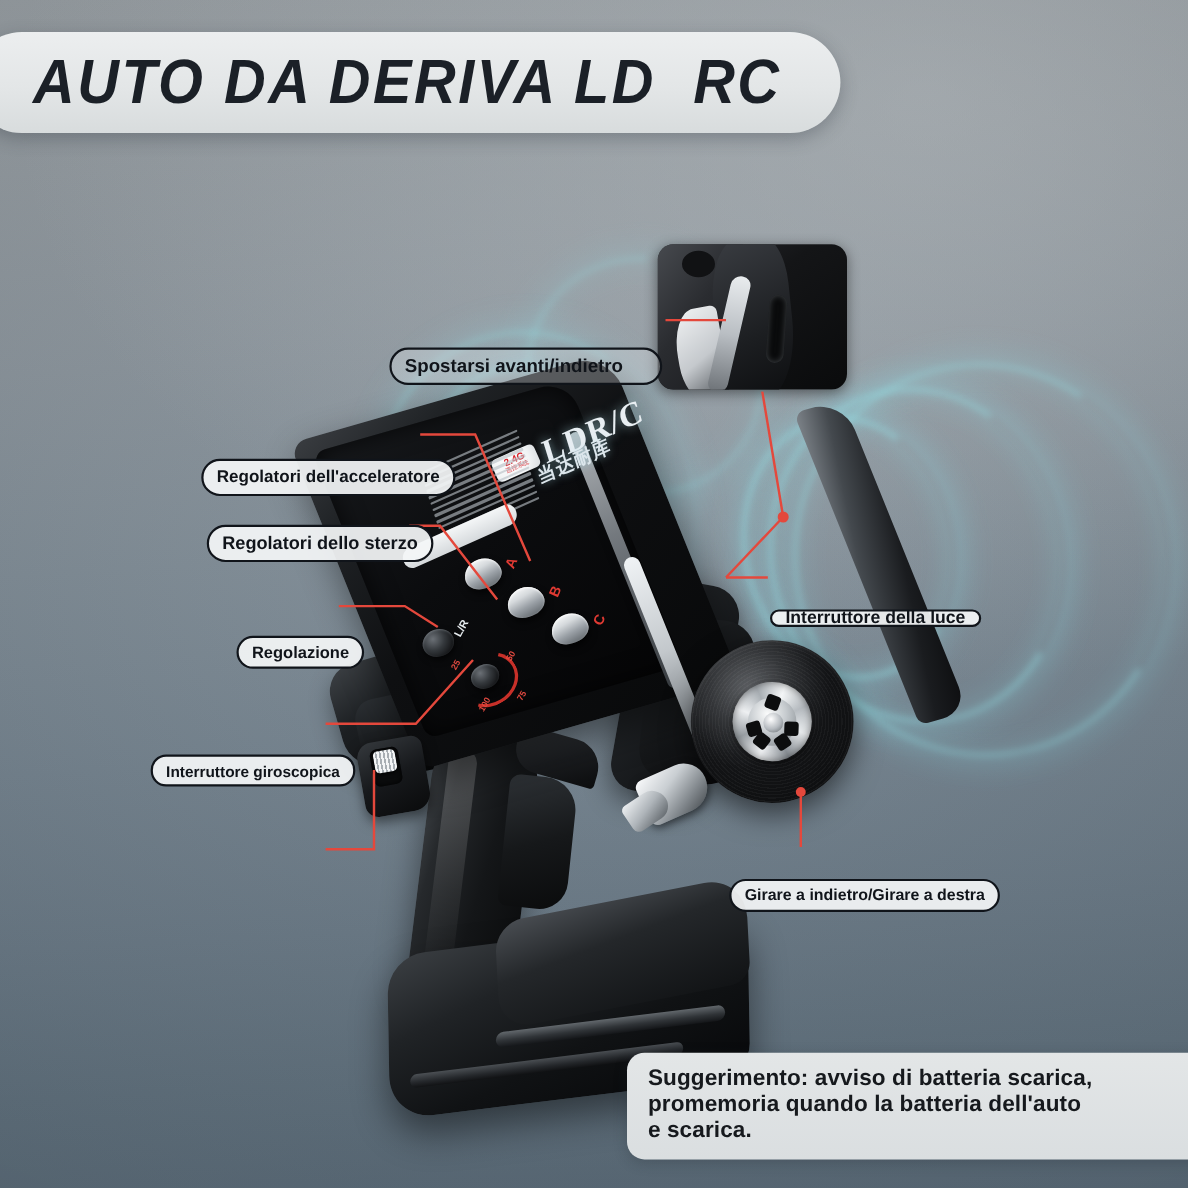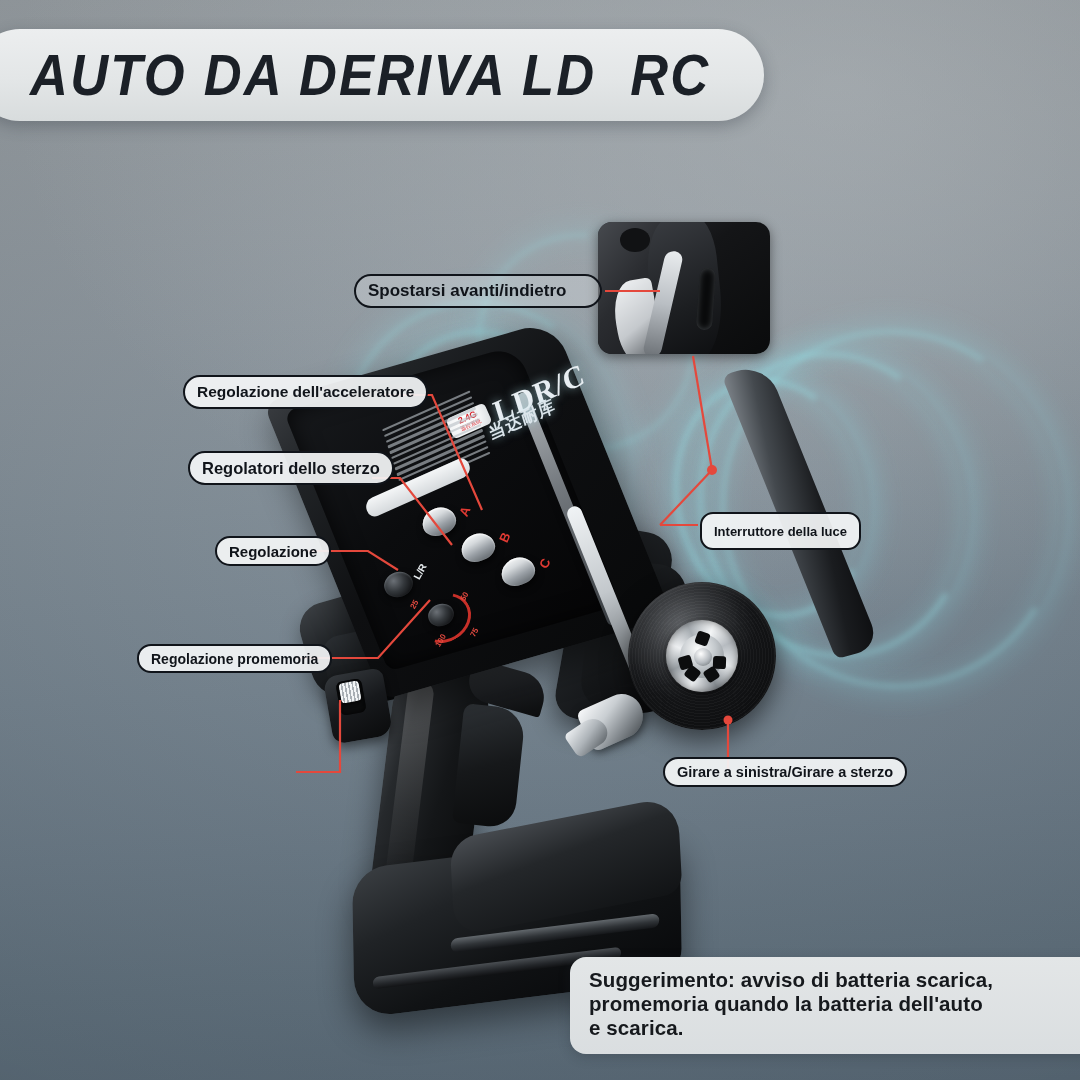--- a/index.html
+++ b/index.html
@@ -83,30 +83,31 @@
   
   .pill{
     position:absolute;
     background:rgba(243,245,246,.93);
     border:2.6px solid #10141a;
     border-radius:13px;
     display:flex;align-items:center;justify-content:center;
     padding:0 12px;box-sizing:border-box;
     font-weight:bold;color:#10141a;
     white-space:nowrap;
+    margin-top:42px;
   }
   .pill.transparent{background:rgba(236,240,242,.30);}
 
   .p-move   {left:354px;top:274px;height:34px;font-size:17px;padding-right:34px;border-radius:17px;}
   .p-thr    {left:183px;top:375px;height:34px;font-size:15.5px;border-radius:17px;}
-  .p-steer  {left:188px;top:451px;height:34px;font-size:16.5px;border-radius:17px;}
+  .p-steer  {left:188px;top:435px;height:34px;font-size:16.5px;border-radius:17px;}
   .p-tune   {left:215px;top:536px;height:30px;font-size:15px;border-radius:15px;}
   .p-gyro   {left:137px;top:644px;height:29px;font-size:14px;border-radius:14px;}
   .p-onoff  {left:139px;top:757px;height:31px;font-size:15.5px;border-radius:15px;}
-  .p-light  {left:700px;top:512px;height:38px;font-size:13px;border-radius:13px;}
+  .p-light  {left:700px;top:512px;height:16px;font-size:16px;border-radius:13px;}
   .p-turn   {left:663px;top:757px;height:30px;font-size:14.5px;border-radius:15px;}
 
   
   .leaders{position:absolute;inset:0;pointer-events:none;}
 
   
   .inset{
     position:absolute;left:598px;top:222px;width:172px;height:132px;
     border-radius:14px;overflow:hidden;
     background:linear-gradient(145deg,#2a2c30 0%,#141517 40%,#0a0b0c 100%);
@@ -556,36 +557,36 @@
     <g fill="#e4483c" stroke="none">
       <circle cx="712" cy="470" r="5"></circle>
       <circle cx="728" cy="720" r="4.5"></circle>
     </g>
   </svg>
 
   <div class="pill p-move transparent">
     <span>Spostarsi avanti/indietro</span>
   </div>
   <div class="pill p-thr">
-    <span>Regolazione dell'acceleratore</span>
+    <span>Regolatori dell'acceleratore</span>
   </div>
   <div class="pill p-steer">
     <span>Regolatori dello sterzo</span>
   </div>
   <div class="pill p-tune">
     <span>Regolazione</span>
   </div>
   <div class="pill p-gyro">
-    <span>Regolazione promemoria</span>
+    <span>Interruttore giroscopica</span>
   </div>
   <div class="pill p-light">
     <span>Interruttore della luce</span>
   </div>
   <div class="pill p-turn">
-    <span>Girare a sinistra/Girare a sterzo</span>
+    <span>Girare a indietro/Girare a destra</span>
   </div>
 
   <div class="title-banner">
     <div class="title-text">AUTO DA DERIVA LD  RC</div>
   </div>
 
   <div class="tip-banner">
     <div class="tip-text">Suggerimento: avviso di batteria scarica,
 promemoria quando la batteria dell'auto
 e scarica.</div>

